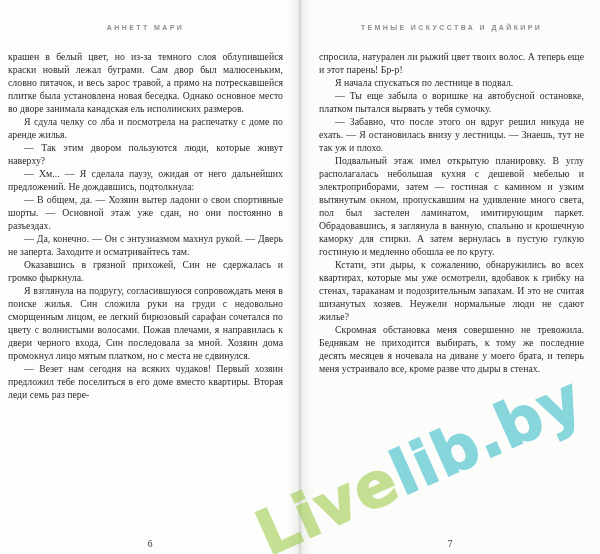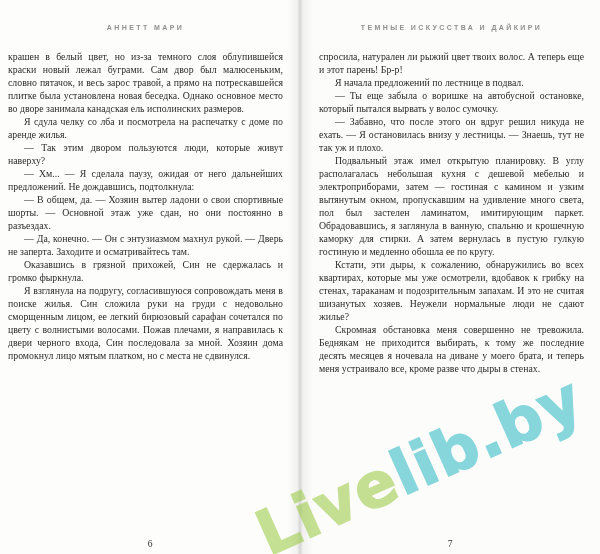--- a/index.html
+++ b/index.html
@@ -84,30 +84,31 @@
     <div class="running-head">АННЕТТ МАРИ</div>
     <div class="body-text">
       <p class="cont">крашен в белый цвет, но из-за темного слоя облупившейся краски новый лежал буграми. Сам двор был малюсеньким, словно пятачок, и весь зарос травой, а прямо на потрескавшейся плитке была установлена новая беседка. Однако основное место во дворе занимала канадская ель исполинских размеров.</p>
       <p>Я сдула челку со лба и посмотрела на распечатку с доме по аренде жилья.</p>
       <p>— Так этим двором пользуются люди, которые живут наверху?</p>
       <p>— Хм... — Я сделала паузу, ожидая от него дальнейших предложений. Не дождавшись, подтолкнула:</p>
       <p>— В общем, да. — Хозяин вытер ладони о свои спортивные шорты. — Основной этаж уже сдан, но они постоянно в разъездах.</p>
       <p>— Да, конечно. — Он с энтузиазмом махнул рукой. — Дверь не заперта. Заходите и осматривайтесь там.</p>
       <p>Оказавшись в грязной прихожей, Син не сдержалась и громко фыркнула.</p>
       <p>Я взглянула на подругу, согласившуюся сопровождать меня в поиске жилья. Син сложила руки на груди с недовольно сморщенным лицом, ее легкий бирюзовый сарафан сочетался по цвету с волнистыми волосами. Пожав плечами, я направилась к двери черного входа, Син последовала за мной. Хозяин дома промокнул лицо мятым платком, но с места не сдвинулся.</p>
+      <p>— Везет нам сегодня на всяких чудаков! Первый хозяин предложил тебе поселиться в его доме вместо квартиры. Вторая леди семь раз пере-</p>
     </div>
     <div class="folio">6</div>
   </div>
 
   <div class="page page-right">
     <div class="running-head">ТЕМНЫЕ ИСКУССТВА И ДАЙКИРИ</div>
     <div class="body-text">
       <p class="cont">спросила, натурален ли рыжий цвет твоих волос. А теперь еще и этот парень! Бр-р!</p>
-      <p>Я начала предложений по лестнице в подвал.</p>
-      <p>— Ты еще забыла о воришке на автобусной остановке, который пытался вырвать у волос сумочку.</p>
+      <p>Я начала спускаться по лестнице в подвал.</p>
+      <p>— Ты еще забыла о воришке на автобусной остановке, платком пытался вырвать у тебя сумочку.</p>
       <p>— Забавно, что после этого он вдруг решил никуда не ехать. — Я остановилась внизу у лестницы. — Знаешь, тут не так уж и плохо.</p>
       <p>Подвальный этаж имел открытую планировку. В углу располагалась небольшая кухня с дешевой мебелью и электроприборами, затем — гостиная с камином и узким вытянутым окном, пропускавшим на удивление много света, пол был застелен ламинатом, имитирующим паркет. Обрадовавшись, я заглянула в ванную, спальню и крошечную каморку для стирки. А затем вернулась в пустую гулкую гостиную и медленно обошла ее по кругу.</p>
       <p>Кстати, эти дыры, к сожалению, обнаружились во всех квартирах, которые мы уже осмотрели, вдобавок к грибку на стенах, тараканам и подозрительным запахам. И это не считая шизанутых хозяев. Неужели нормальные люди не сдают жилье?</p>
       <p>Скромная обстановка меня совершенно не тревожила. Беднякам не приходится выбирать, к тому же последние десять месяцев я ночевала на диване у моего брата, и теперь меня устраивало все, кроме разве что дыры в стенах.</p>
     </div>
     <div class="folio">7</div>
   </div>
 
   <div class="spine-shadow"></div>
 

